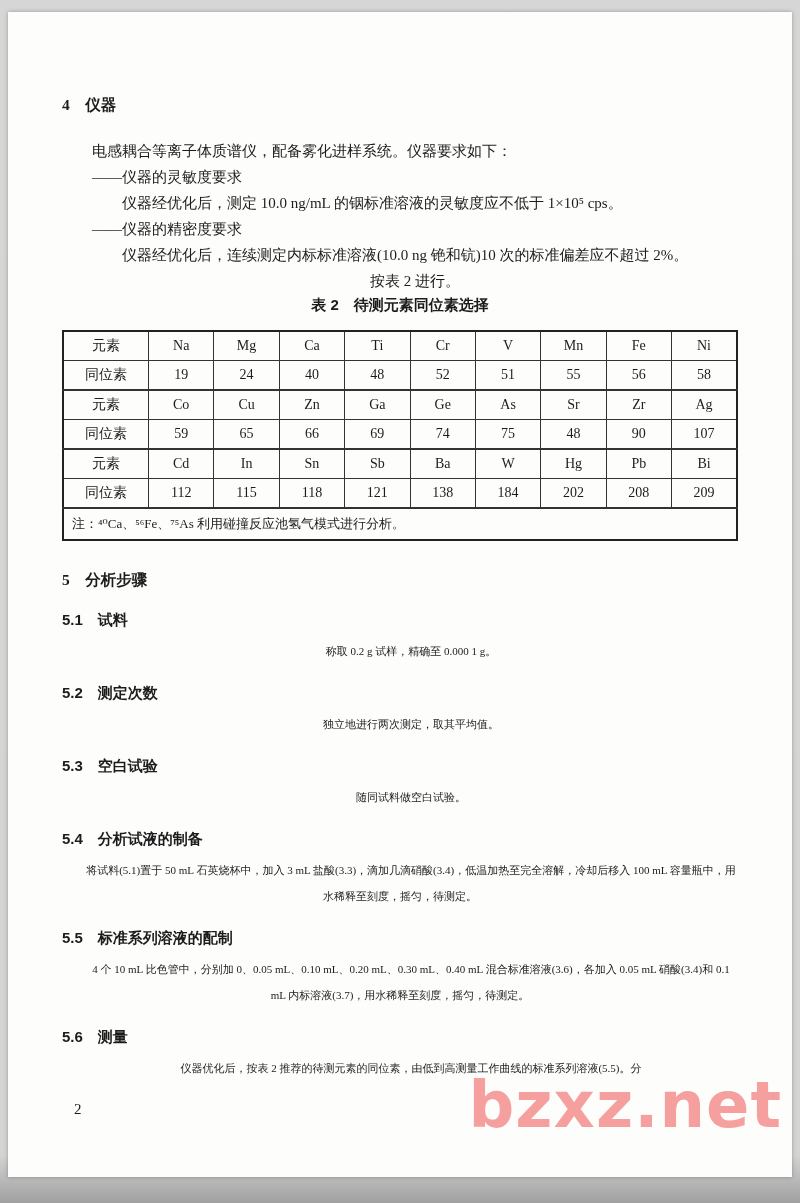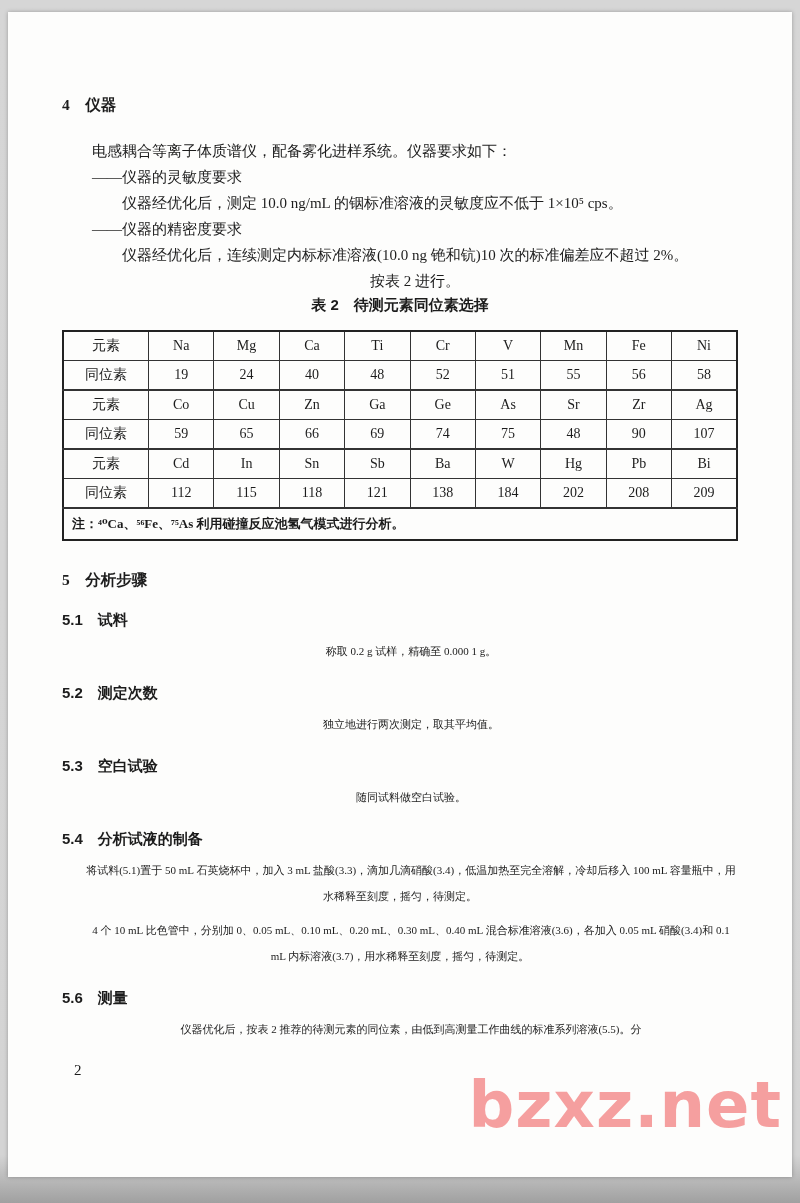--- a/index.html
+++ b/index.html
@@ -41,21 +41,21 @@
     margin-top: 14px; border: 2px solid #222;
   }
   table.iso-table td {
     border: 1px solid #333; height: 28px; text-align: center;
     font-size: 14px; padding: 0 2px; overflow: hidden;
   }
   table.iso-table td.label { width: 80px; }
   table.iso-table tr.group-end td { border-bottom-width: 2px; }
   table.iso-table td.note-cell {
     text-align: left; padding: 6px 8px; font-size: 13px; height: auto;
-    border-top: 2px solid #222; font-weight: bold;
+    border-top: 2px solid #222; font-weight: normal;
   }
   .subheading {
     font-family: "Liberation Sans", "DejaVu Sans", sans-serif;
     font-size: 15px; font-weight: bold;
     margin: 18px 0 0 0; line-height: 21px;
   }
   p.sub-para { margin: 8px 0 0 0; line-height: 26px; font-size: 11px; text-indent: 2em; text-align: center; }
   .page-number {
     margin: 18px 0 0 12px; font-size: 15px; line-height: 21px;
   }
@@ -173,20 +173,21 @@
 
     <div id="sec5-content">
         <h3 class="subheading">5.1　试料</h3>
         <p class="sub-para">称取 0.2 g 试样，精确至 0.000 1 g。</p>
         <h3 class="subheading">5.2　测定次数</h3>
         <p class="sub-para">独立地进行两次测定，取其平均值。</p>
         <h3 class="subheading">5.3　空白试验</h3>
         <p class="sub-para">随同试料做空白试验。</p>
         <h3 class="subheading">5.4　分析试液的制备</h3>
         <p class="sub-para">将试料(5.1)置于 50 mL 石英烧杯中，加入 3 mL 盐酸(3.3)，滴加几滴硝酸(3.4)，低温加热至完全溶解，冷却后移入 100 mL 容量瓶中，用水稀释至刻度，摇匀，待测定。</p>
+        <h3 class="subheading">5.5　标准系列溶液的配制</h3>
         <p class="sub-para">4 个 10 mL 比色管中，分别加 0、0.05 mL、0.10 mL、0.20 mL、0.30 mL、0.40 mL 混合标准溶液(3.6)，各加入 0.05 mL 硝酸(3.4)和 0.1 mL 内标溶液(3.7)，用水稀释至刻度，摇匀，待测定。</p>
         <h3 class="subheading">5.6　测量</h3>
         <p class="sub-para">仪器优化后，按表 2 推荐的待测元素的同位素，由低到高测量工作曲线的标准系列溶液(5.5)。分</p>
       </div>
 
     <div class="page-number">2</div>
   </div>
 
   <div class="watermark" style="color: #ef4444;">bzxz.net</div>
 </div>

